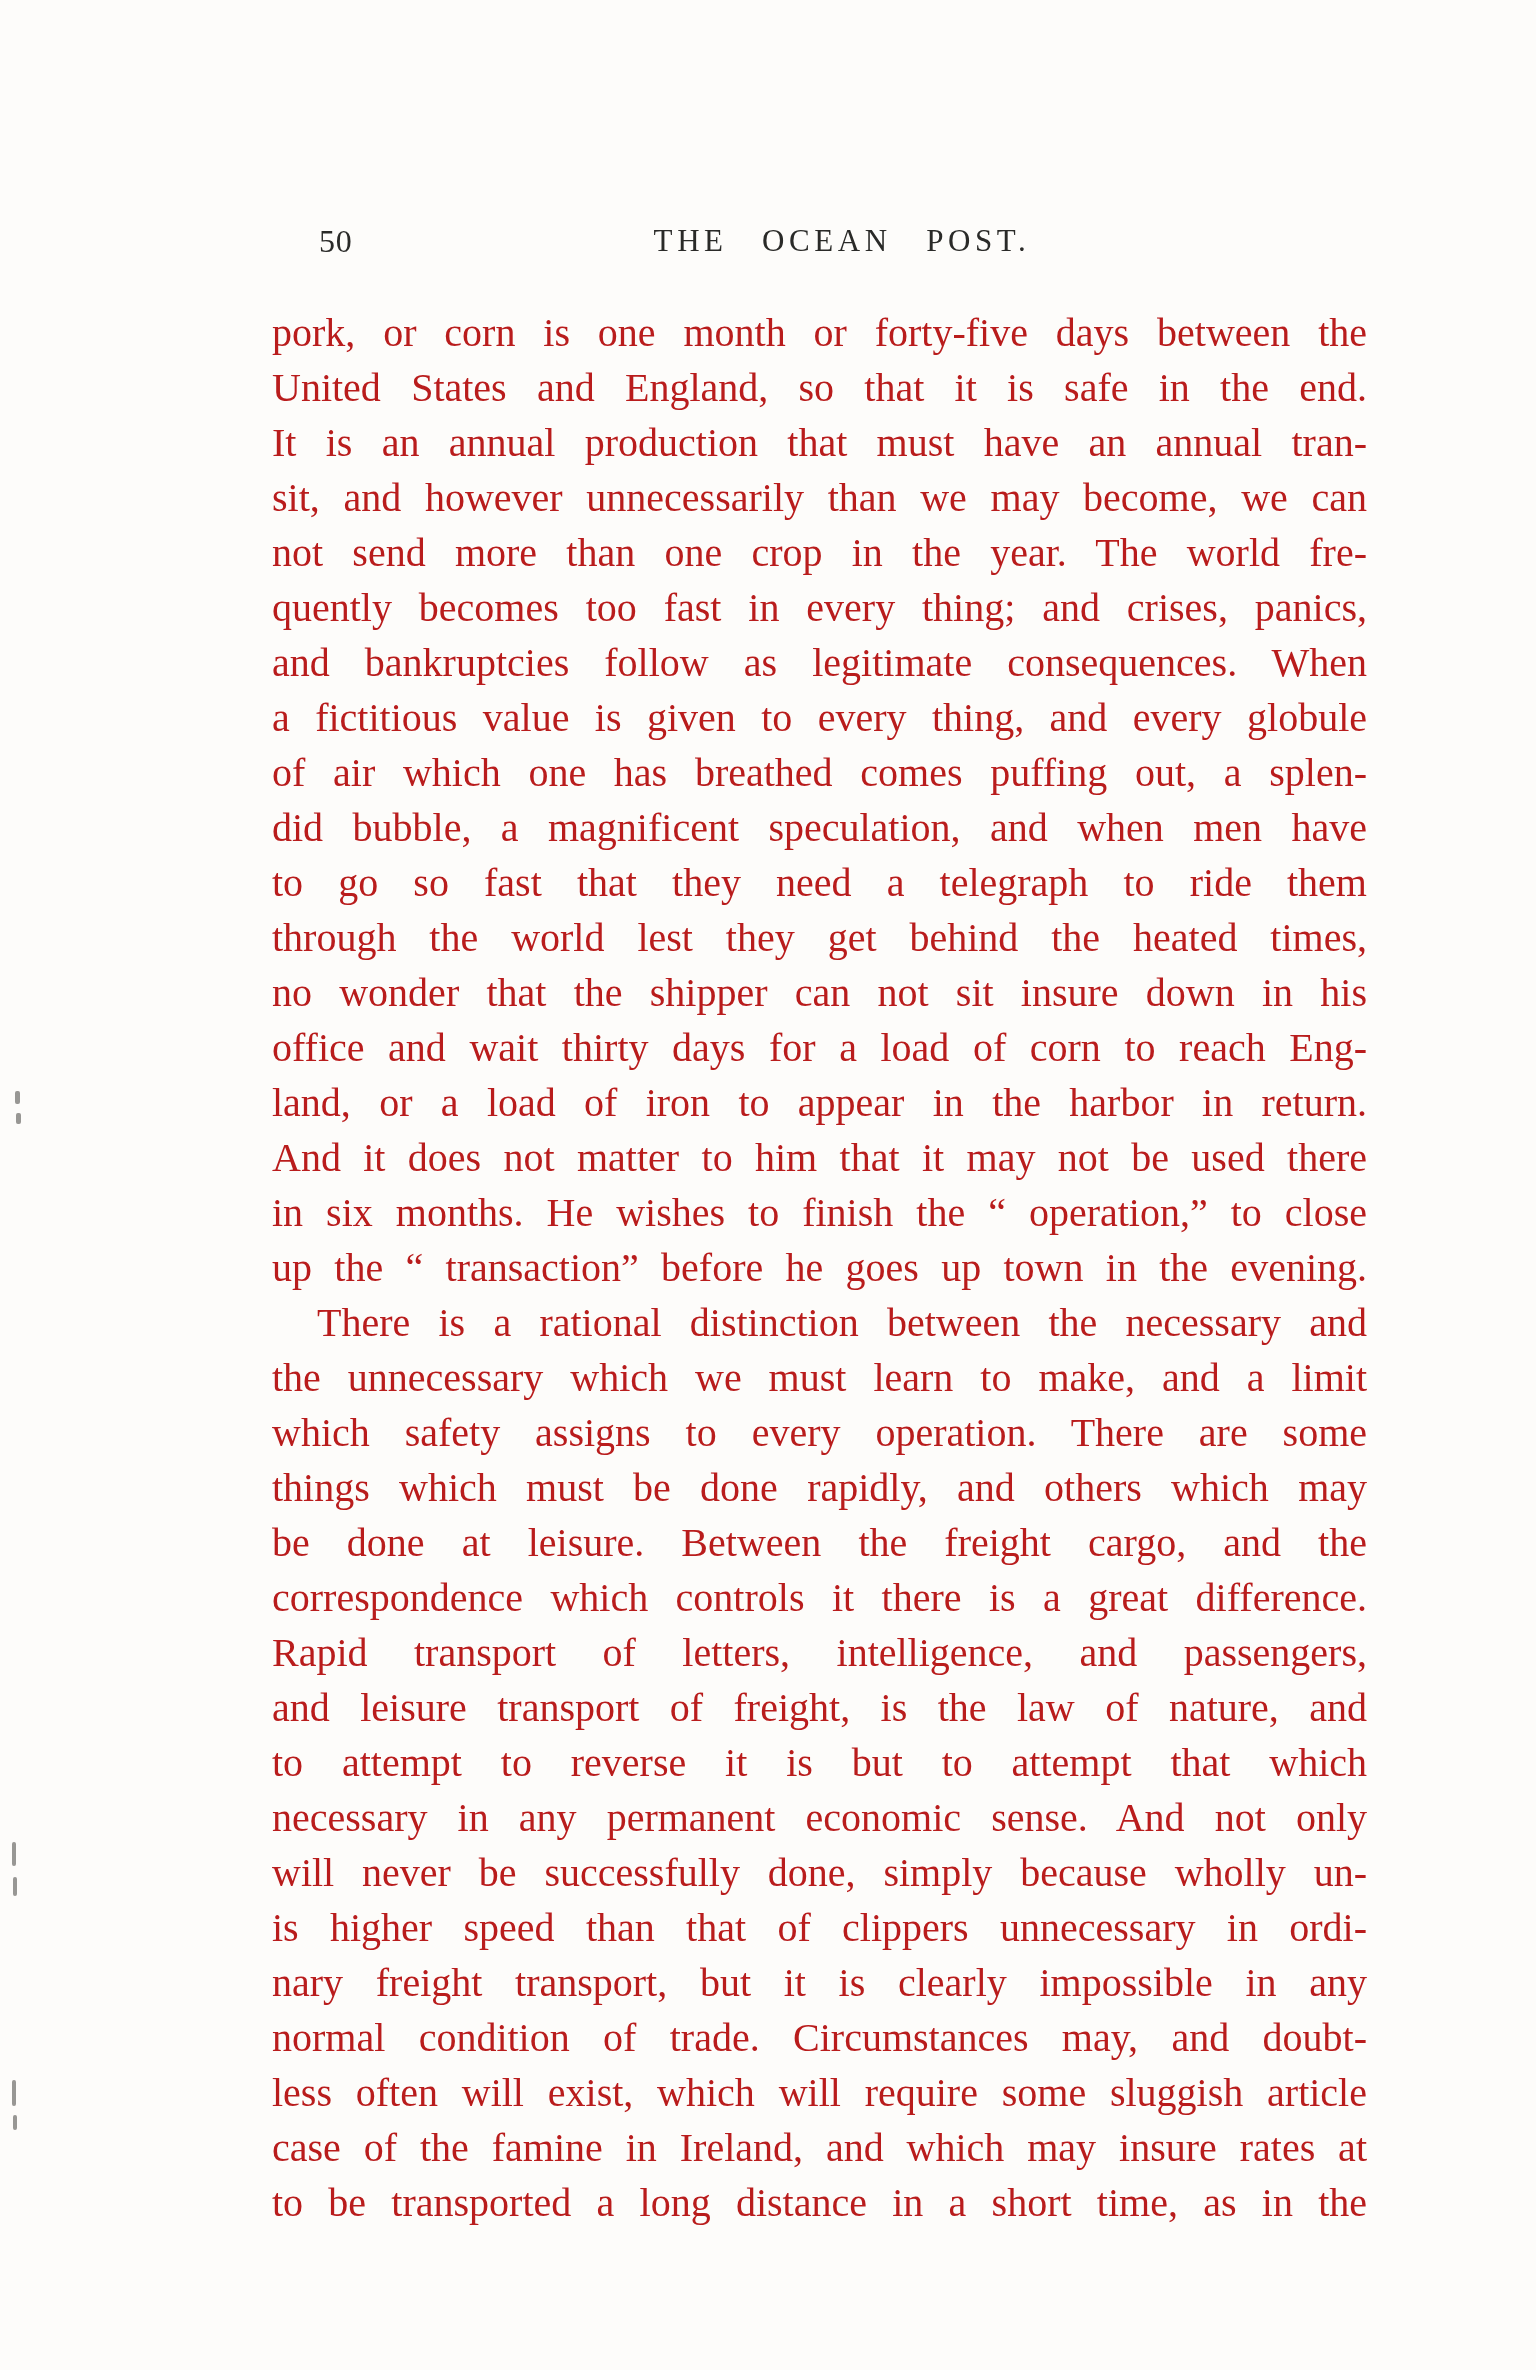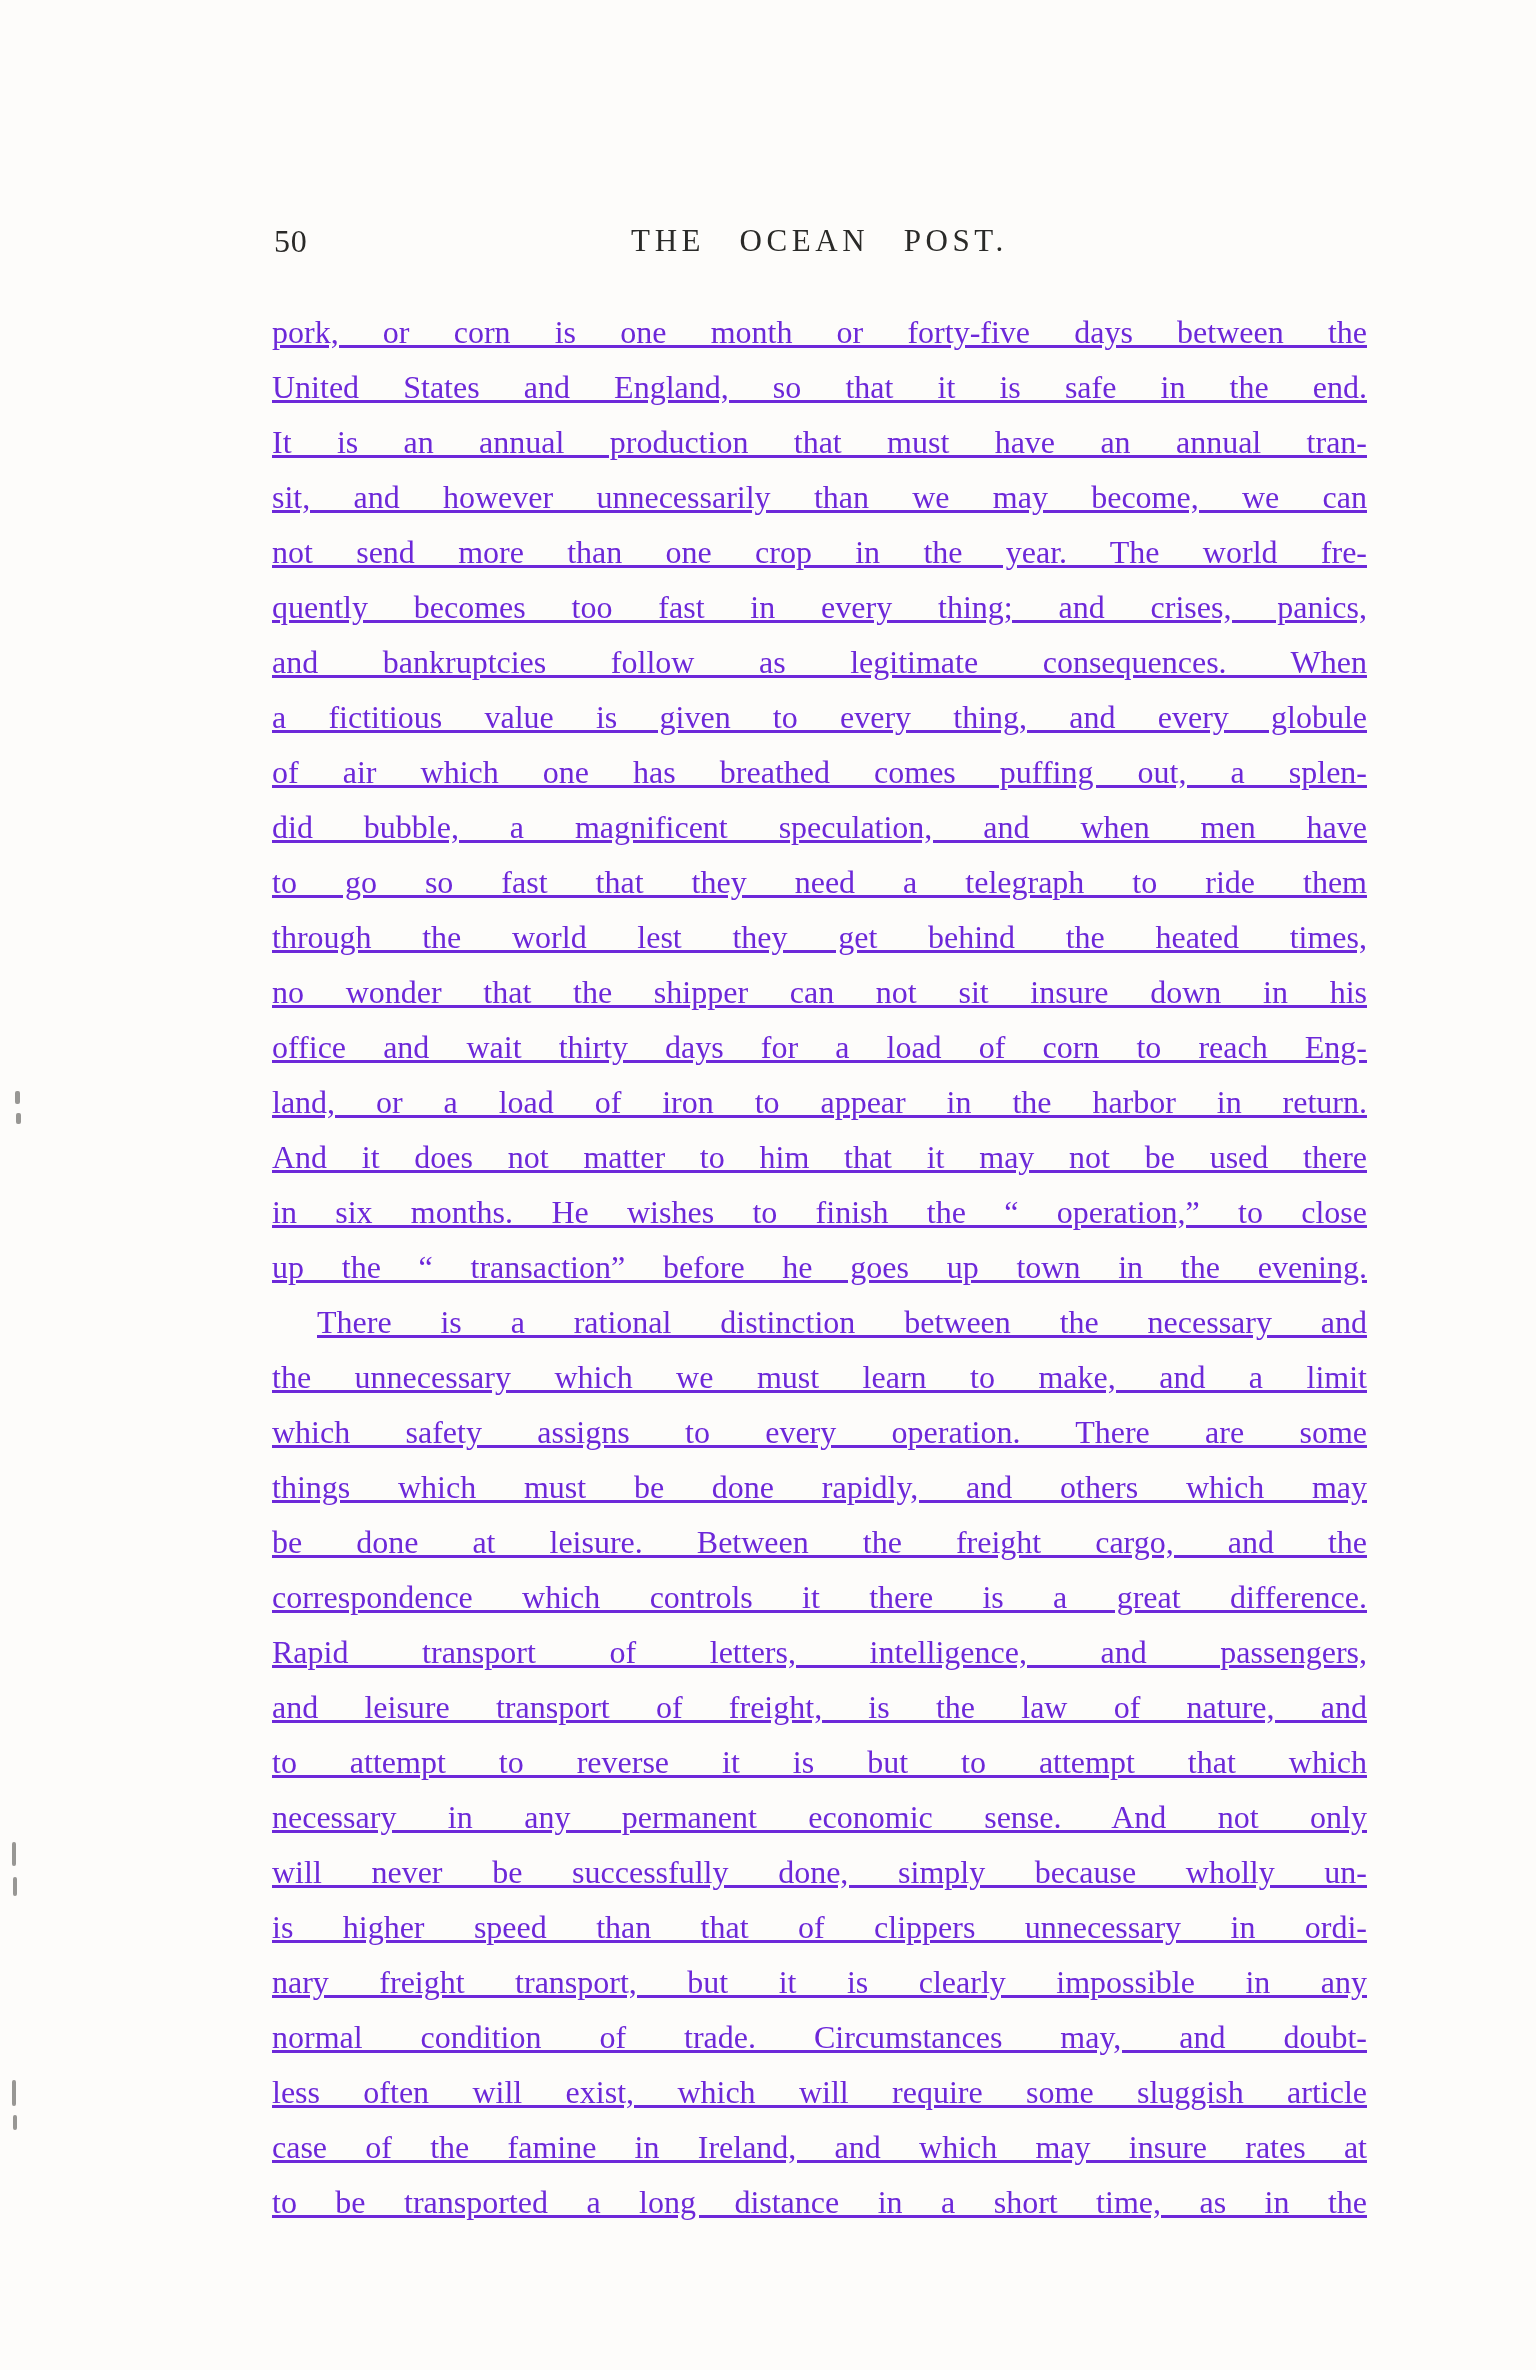--- a/index.html
+++ b/index.html
@@ -19,20 +19,21 @@
   .text-col {
     position: absolute;
     left: 272px;
     top: 223px;
     width: 1095px;
   }
   .page-header {
     position: relative;
     height: 41px;
     margin-bottom: 41px;
+    margin-left: 45px;
   }
   .page-number {
     position: absolute;
     left: 1.9px;
     top: 0;
     font-size: 32px;
     letter-spacing: 0.9px;
     color: #2a2a28;
   }
   .running-title {
@@ -41,29 +42,28 @@
     font-size: 31px;
     letter-spacing: 4.6px;
     word-spacing: 22px;
     color: #2a2a28;
   }
   .paragraph {
     margin: 0;
     padding: 0;
   }
   .line {
-    font-size: 32px;
+    font-size: 40px;
     line-height: 55px;
     height: 55px;
     white-space: normal;
     text-align: justify;
     text-align-last: justify;
     word-spacing: 0.9px;
-    color: #6d28d9;
-    text-decoration: underline;
+    color: #b91c1c;
   }
   .indent-first {
     text-indent: 45px;
   }
   .artifact {
     position: absolute;
     background: rgba(70, 68, 64, 0.55);
     border-radius: 1.9px;
   }
   .a1 { left: 15px; top: 1091px; width: 4.6px; height: 13px; }

